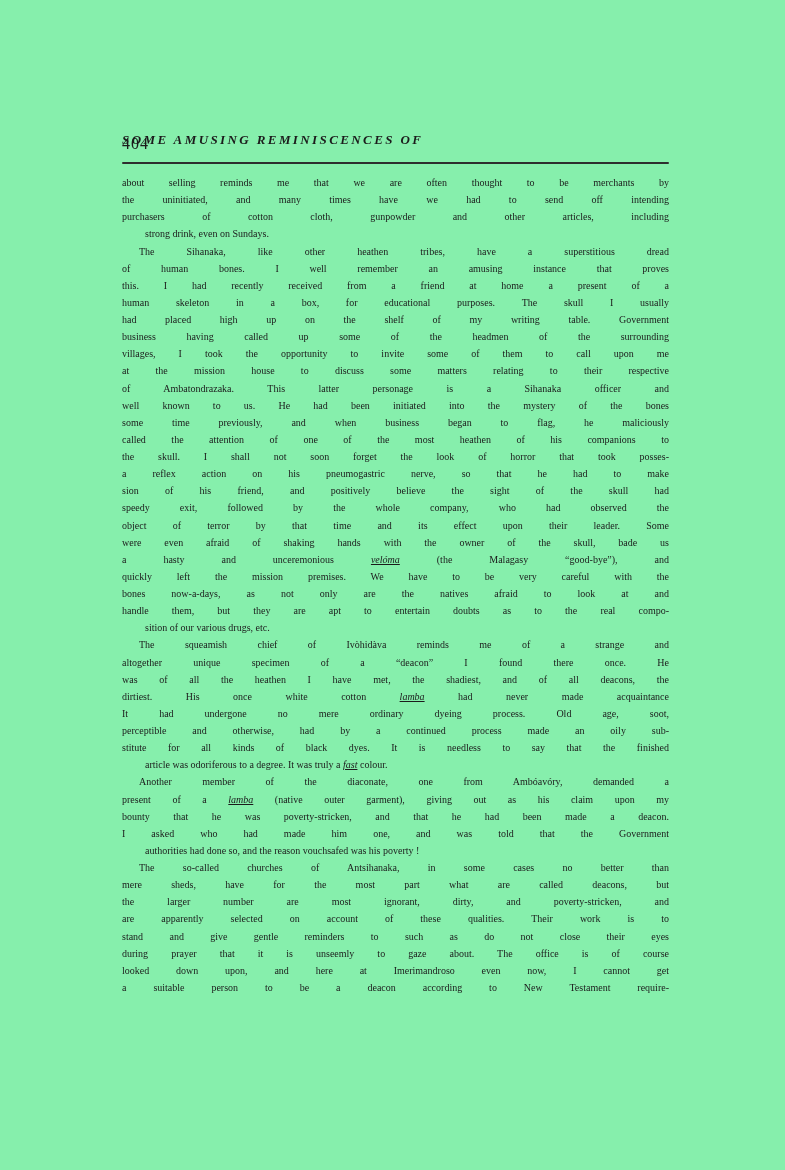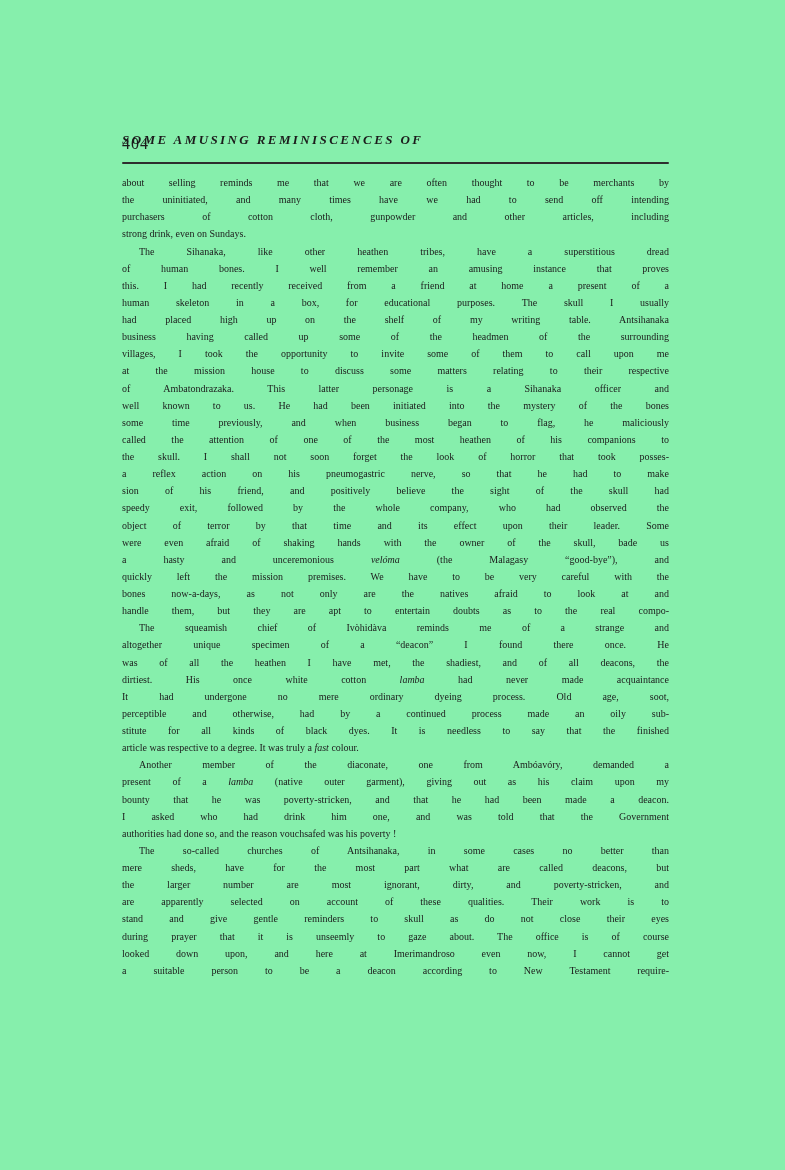--- a/index.html
+++ b/index.html
@@ -51,26 +51,28 @@
     margin-top: 10px;
     font-size: 10px;
     line-height: 17.12px;
   }
   .line {
     text-align: justify;
     text-align-last: justify;
   }
   .line.no-just {
     text-align-last: left;
+    margin-left: 23px;
   }
   .line.indent {
     text-indent: 17px;
   }
   .line i {
     font-style: italic;
+    text-decoration: underline;
   }
 </style>
 </head>
 <body>
 
 <div class="sheet">
   <div class="text-block">
     <div class="page-header">
       <span class="page-number">404</span>
       <div class="running-title">SOME AMUSING REMINISCENCES OF</div>
@@ -78,54 +80,55 @@
     <div class="header-rule"></div>
     <div class="page-body">
         <div class="line"><span>about selling reminds me that we are often thought to be merchants by</span></div>
         <div class="line"><span>the uninitiated, and many times have we had to send off intending</span></div>
         <div class="line"><span>purchasers of cotton cloth, gunpowder and other articles, including</span></div>
         <div class="line no-just"><span>strong drink, even on Sundays.</span></div>
         <div class="line indent"><span>The Sihanaka, like other heathen tribes, have a superstitious dread</span></div>
         <div class="line"><span>of human bones. I well remember an amusing instance that proves</span></div>
         <div class="line"><span>this. I had recently received from a friend at home a present of a</span></div>
         <div class="line"><span>human skeleton in a box, for educational purposes. The skull I usually</span></div>
-        <div class="line"><span>had placed high up on the shelf of my writing table. Antsihanaka</span></div>
+        <div class="line"><span>had placed high up on the shelf of my writing table. Government</span></div>
         <div class="line"><span>business having called up some of the headmen of the surrounding</span></div>
         <div class="line"><span>villages, I took the opportunity to invite some of them to call upon me</span></div>
         <div class="line"><span>at the mission house to discuss some matters relating to their respective</span></div>
         <div class="line"><span>of Ambatondrazaka. This latter personage is a Sihanaka officer and</span></div>
         <div class="line"><span>well known to us. He had been initiated into the mystery of the bones</span></div>
         <div class="line"><span>some time previously, and when business began to flag, he maliciously</span></div>
         <div class="line"><span>called the attention of one of the most heathen of his companions to</span></div>
         <div class="line"><span>the skull. I shall not soon forget the look of horror that took posses-</span></div>
         <div class="line"><span>a reflex action on his pneumogastric nerve, so that he had to make</span></div>
         <div class="line"><span>sion of his friend, and positively believe the sight of the skull had</span></div>
         <div class="line"><span>speedy exit, followed by the whole company, who had observed the</span></div>
         <div class="line"><span>object of terror by that time and its effect upon their leader. Some</span></div>
         <div class="line"><span>were even afraid of shaking hands with the owner of the skull, bade us</span></div>
         <div class="line"><span>a hasty and unceremonious </span><i>velóma</i><span> (the Malagasy “good-bye”), and</span></div>
         <div class="line"><span>quickly left the mission premises. We have to be very careful with the</span></div>
         <div class="line"><span>bones now-a-days, as not only are the natives afraid to look at and</span></div>
         <div class="line"><span>handle them, but they are apt to entertain doubts as to the real compo-</span></div>
+        <div class="line no-just"><span>sition of our various drugs, etc.</span></div>
         <div class="line indent"><span>The squeamish chief of Ivòhidàva reminds me of a strange and</span></div>
         <div class="line"><span>altogether unique specimen of a “deacon” I found there once. He</span></div>
         <div class="line"><span>was of all the heathen I have met, the shadiest, and of all deacons, the</span></div>
         <div class="line"><span>dirtiest. His once white cotton </span><i>lamba</i><span> had never made acquaintance</span></div>
         <div class="line"><span>It had undergone no mere ordinary dyeing process. Old age, soot,</span></div>
         <div class="line"><span>perceptible and otherwise, had by a continued process made an oily sub-</span></div>
         <div class="line"><span>stitute for all kinds of black dyes. It is needless to say that the finished</span></div>
-        <div class="line no-just"><span>article was respective to a degree. It was truly a </span><i>fast</i><span> colour.</span></div>
+        <div class="line no-just"><span>article was odoriferous to a degree. It was truly a </span><i>fast</i><span> colour.</span></div>
         <div class="line indent"><span>Another member of the diaconate, one from Ambóavóry, demanded a</span></div>
         <div class="line"><span>present of a </span><i>lamba</i><span> (native outer garment), giving out as his claim upon my</span></div>
         <div class="line"><span>bounty that he was poverty-stricken, and that he had been made a deacon.</span></div>
-        <div class="line"><span>I asked who had drink him one, and was told that the Government</span></div>
+        <div class="line"><span>I asked who had made him one, and was told that the Government</span></div>
         <div class="line no-just"><span>authorities had done so, and the reason vouchsafed was his poverty !</span></div>
         <div class="line indent"><span>The so-called churches of Antsihanaka, in some cases no better than</span></div>
         <div class="line"><span>mere sheds, have for the most part what are called deacons, but</span></div>
         <div class="line"><span>the larger number are most ignorant, dirty, and poverty-stricken, and</span></div>
         <div class="line"><span>are apparently selected on account of these qualities. Their work is to</span></div>
-        <div class="line"><span>stand and give gentle reminders to skull as do not close their eyes</span></div>
+        <div class="line"><span>stand and give gentle reminders to such as do not close their eyes</span></div>
         <div class="line"><span>during prayer that it is unseemly to gaze about. The office is of course</span></div>
         <div class="line"><span>looked down upon, and here at Imerimandroso even now, I cannot get</span></div>
         <div class="line"><span>a suitable person to be a deacon according to New Testament require-</span></div>
       </div>
   </div>
 </div>
 
 </body></html>

